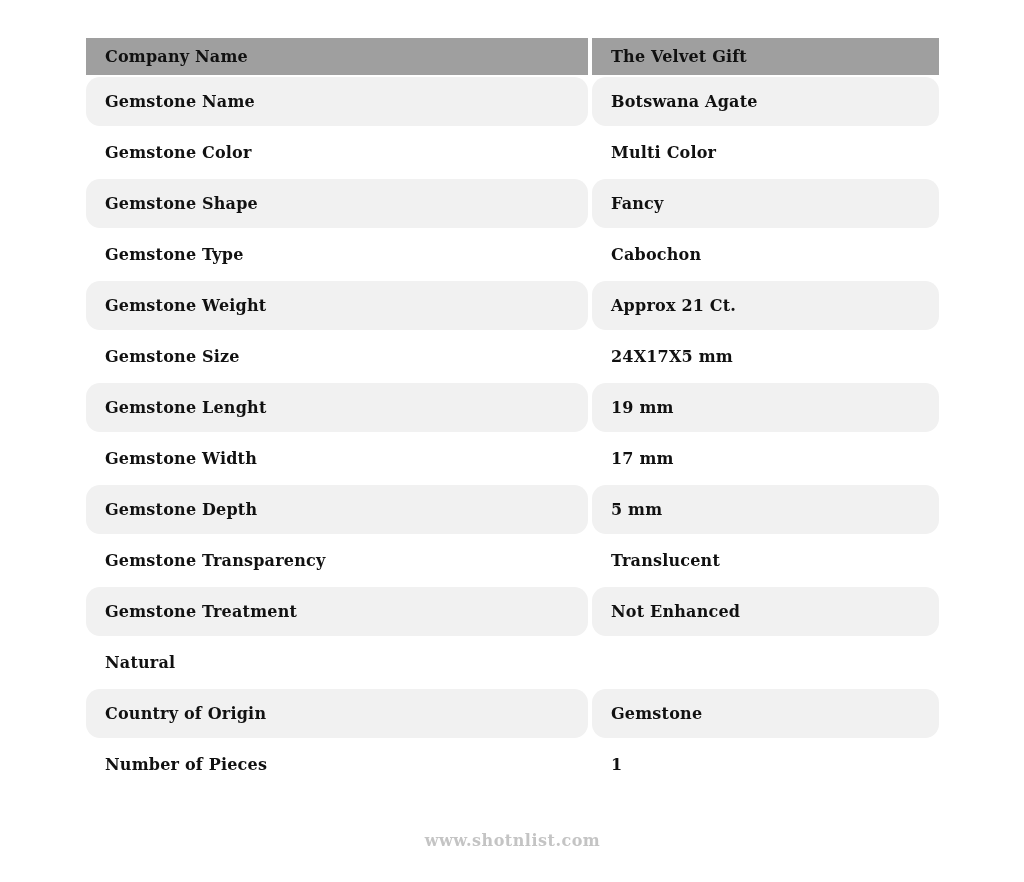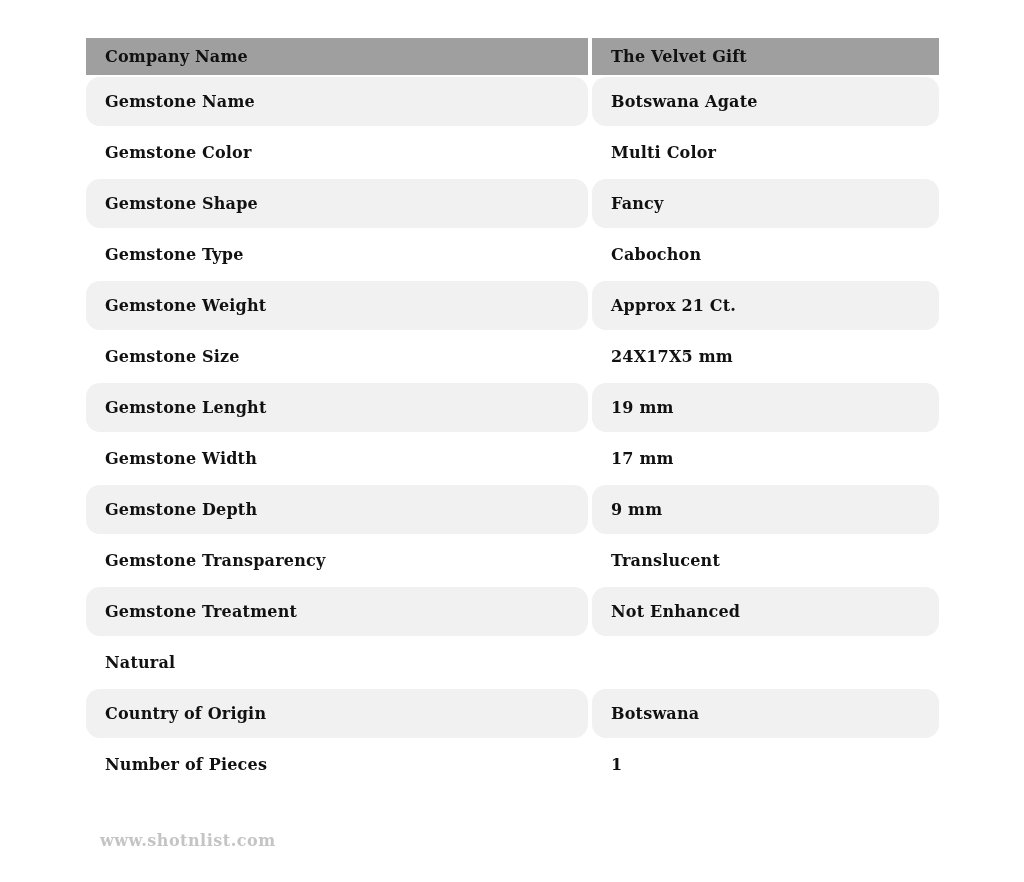--- a/index.html
+++ b/index.html
@@ -48,24 +48,24 @@
   .cell.label { width: 502px; flex: 0 0 502px; }
   .cell.value { width: 347px; flex: 0 0 347px; }
   .row.header .cell {
     background: var(--header-bg);
     height: 37px;
   }
   .row.alt .cell { background: var(--row-alt-bg); border-radius: 14px; }
   .row.plain .cell { background: var(--row-bg); }
   .watermark {
     position: absolute;
-    left: 100px;
+    left: 86px;
     top: 831px;
     width: 853px;
-    text-align: left;
+    text-align: center;
     font-weight: bold;
     font-size: 16px;
     color: var(--watermark-color);
     letter-spacing: 0.5px;
   }
 </style>
 </head>
 <body>
 
 <div class="spec-table">
@@ -101,36 +101,36 @@
       <div class="row alt">
         <div class="cell label">Gemstone Lenght</div>
         <div class="cell value">19 mm</div>
       </div>
       <div class="row plain">
         <div class="cell label">Gemstone Width</div>
         <div class="cell value">17 mm</div>
       </div>
       <div class="row alt">
         <div class="cell label">Gemstone Depth</div>
-        <div class="cell value">9 mm</div>
+        <div class="cell value">5 mm</div>
       </div>
       <div class="row plain">
         <div class="cell label">Gemstone Transparency</div>
         <div class="cell value">Translucent</div>
       </div>
       <div class="row alt">
         <div class="cell label">Gemstone Treatment</div>
         <div class="cell value">Not Enhanced</div>
       </div>
       <div class="row plain">
         <div class="cell value">Natural</div>
       </div>
       <div class="row alt">
         <div class="cell label">Country of Origin</div>
-        <div class="cell value">Botswana</div>
+        <div class="cell value">Gemstone</div>
       </div>
       <div class="row plain">
         <div class="cell label">Number of Pieces</div>
         <div class="cell value">1</div>
       </div>
     </div>
 </div>
 
 <div class="watermark">www.shotnlist.com</div>
 

